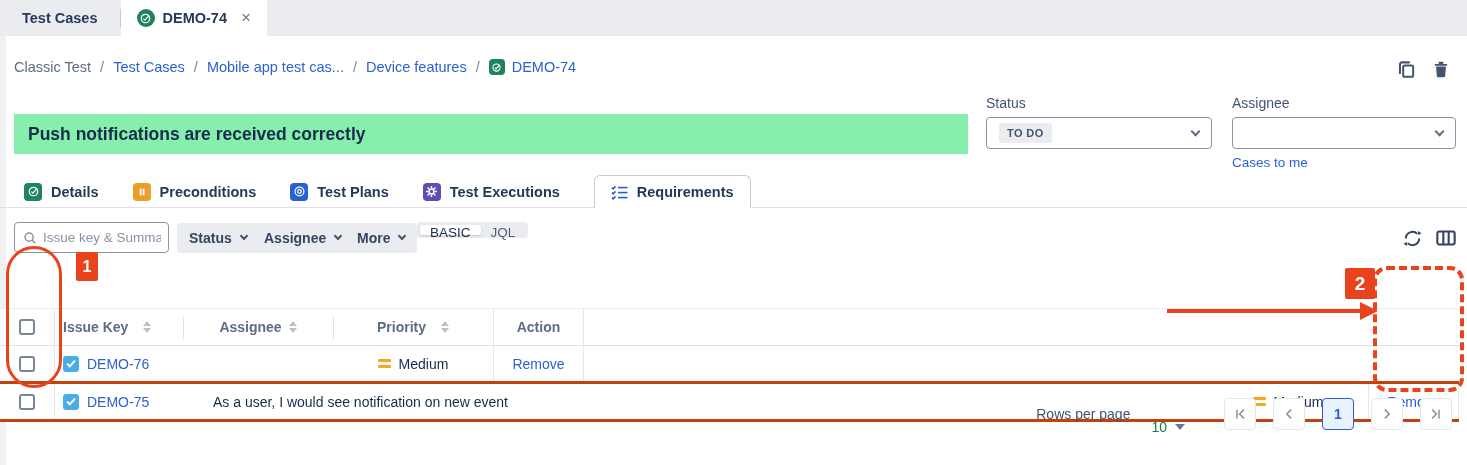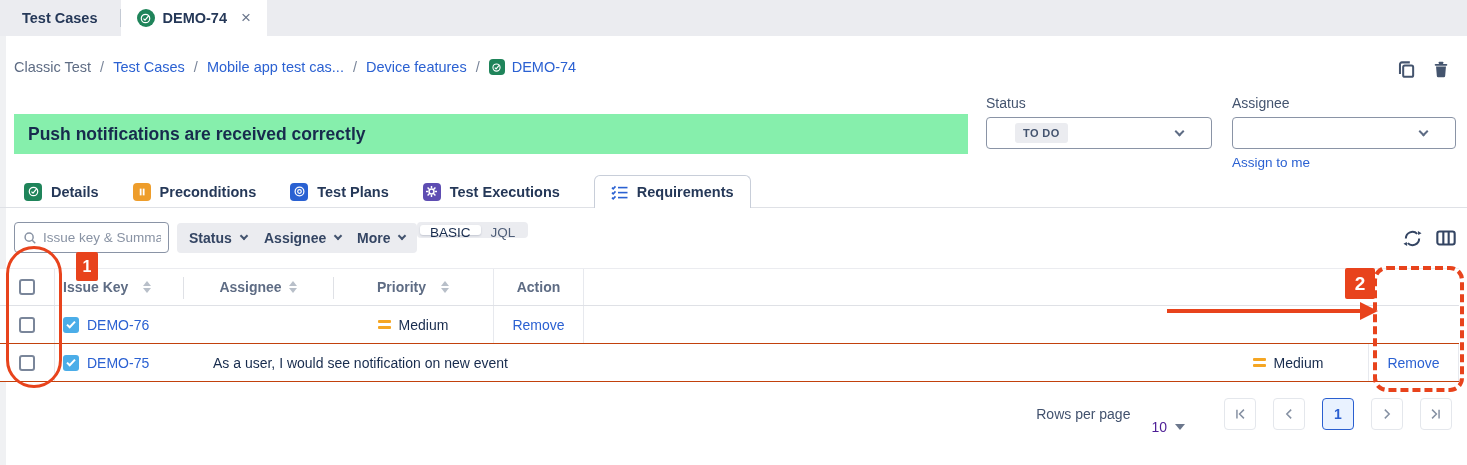--- a/index.html
+++ b/index.html
@@ -35,21 +35,21 @@
 
   .top-actions { position: absolute; top: 60px; right: 15px; display: flex; gap: 15px; }
   .top-actions .ticon { width: 20px; height: 20px; cursor: pointer; }
 
   
   .title-box { position: absolute; top: 114px; left: 14px; width: 954px; height: 40px; background: #86efac; display: flex; align-items: center; padding: 0 14px; }
   .title-box h1 { font-size: 17.5px; font-weight: 700; color: #172B4D; }
 
   
   .field-label { position: absolute; font-size: 14px; color: #44546F; }
-  .select { position: absolute; height: 32px; border: 1px solid #8A94A6; border-radius: 4px; background: #fff; display: flex; align-items: center; padding: 0 28px; cursor: pointer; }
+  .select { position: absolute; height: 32px; border: 1px solid #8A94A6; border-radius: 4px; background: #fff; display: flex; align-items: center; padding: 0 12px; cursor: pointer; }
   .select .spacer { flex: 1; }
   .lozenge { background: #EBECF0; color: #44546F; font-size: 11px; font-weight: 700; letter-spacing: .4px; padding: 4px 8px; border-radius: 3px; }
   .chev { width: 7px; height: 7px; border-right: 2px solid #5E6C84; border-bottom: 2px solid #5E6C84; transform: rotate(45deg); display: inline-block; margin-top: -4px; }
   .chev.white { border-color: #fff; }
   .linkish { color: #2B61D2; cursor: pointer; }
   .assign-link { position: absolute; top: 155px; left: 1232px; font-size: 13.5px; }
 
   
   .tabrule { position: absolute; top: 207px; left: 0; width: 1467px; height: 1px; background: #DFE1E6; z-index: 0; }
   .tabsbar { position: absolute; top: 175px; left: 24px; height: 33px; display: flex; align-items: center; gap: 34px; z-index: 1; }
@@ -66,22 +66,22 @@
   .seg { position: absolute; left: 403px; top: 0; height: 16px; background: #EBECF0; border-radius: 4px; padding: 3px; display: flex; align-items: stretch; }
   .seg .segbtn { border: none; border-radius: 3px; padding: 0 10px; font-size: 13.5px; color: #505F79; background: transparent; cursor: pointer; font-family: "Liberation Sans", sans-serif; }
   .seg .segbtn.on { background: #fff; color: #172B4D; box-shadow: 0 1px 2px rgba(9,30,66,.18); }
   .tool-icons { position: absolute; right: 0; top: 0; height: 32px; display: flex; align-items: center; gap: 14px; padding-right: 11px; }
   .iconbtn { width: 20px; height: 20px; cursor: pointer; display: flex; align-items: center; justify-content: center; }
   .add-btn { height: 31px; background: #2A5FD0; color: #fff; border: none; border-radius: 4px; font-size: 14px; font-weight: 700; display: flex; align-items: center; gap: 12px; padding: 0 16px; cursor: pointer; font-family: "Liberation Sans", sans-serif; }
   .add-btn .chev { width: 6px; height: 6px; }
 
   
   .reqtable { position: absolute; top: 268px; left: 0; width: 1459px; }
-  .trow { display: flex; align-items: stretch; height: 38px; border-bottom: 1px solid #c2410c; background: #fff; }
-  .trow.head { border-top: 1px solid #EBECF0; border-bottom: 1px solid #DFE1E6; }
+  .trow { display: flex; align-items: stretch; height: 38px; border-bottom: 3px solid #c2410c; background: #fff; }
+  .trow.head { border-top: 1px solid #EBECF0; border-bottom: 1px solid #DFE1E6; margin-top: 40px; }
   .cell { display: flex; align-items: center; font-size: 14px; color: #172B4D; position: relative; }
   .c-check { width: 55px; justify-content: center; border-right: 1px solid #E7E9EE; }
   .c-key { width: 128px; padding-left: 8px; gap: 8px; }
   .c-summary { flex: 1; padding-left: 30px; }
   .c-assignee { width: 150px; justify-content: center; }
   .c-priority { width: 160px; justify-content: center; gap: 8px; }
   .c-action { width: 91px; justify-content: center; border-left: 1px solid #E7E9EE; border-right: 1px solid #E7E9EE; }
   .head .cell { font-weight: 700; color: #5E6C84; font-size: 14px; }
   .vdiv { position: absolute; left: 0; top: 8px; width: 1px; height: 22px; background: #DFE1E6; }
   .cbx { width: 16px; height: 16px; border: 2px solid #7A869A; border-radius: 3px; background: #fff; cursor: pointer; }
@@ -91,21 +91,21 @@
   .sort .dn { border-top: 5px solid #B8BFC9; }
   .task-icon { width: 16px; height: 16px; border-radius: 3px; background: #4BADE8; display: inline-flex; align-items: center; justify-content: center; flex: 0 0 auto; }
   .issue-link { color: #2B61D2; font-size: 14px; cursor: pointer; }
   .prio-med { display: inline-flex; flex-direction: column; gap: 3px; }
   .prio-med i { display: block; width: 13px; height: 3px; border-radius: 1px; background: #F5A623; }
   .rowtxt { color: #172B4D; }
 
   
   .pager { position: absolute; top: 392px; right: 15px; display: flex; align-items: center; gap: 17px; }
   .pager .rpp { font-size: 14px; color: #42526E; margin-right: 4px; }
-  .rpp-select { display: flex; align-items: center; gap: 8px; margin-right: 22px; cursor: pointer; font-size: 14px; color: #4c1d95; margin-top: 27px; }
+  .rpp-select { display: flex; align-items: center; gap: 8px; margin-right: 22px; cursor: pointer; font-size: 14px; color: #15803d; margin-top: 27px; }
   .caret { width: 0; height: 0; border-left: 5px solid transparent; border-right: 5px solid transparent; border-top: 6px solid #6B778C; }
   .pgbtn { width: 32px; height: 32px; border: 1px solid #E4E7EC; border-radius: 4px; background: #fff; color: #8590A2; display: flex; align-items: center; justify-content: center; cursor: pointer; font-family: "Liberation Sans", sans-serif; font-size: 14px; }
   .pgbtn.cur { background: #E9F2FF; border-color: #2A5FD0; color: #2A5FD0; font-weight: 700; }
 
   
   .ann { position: absolute; pointer-events: none; z-index: 50; }
   #ann-oval { left: 6px; top: 246px; width: 56px; height: 142px; border: 3px solid #E8431C; border-radius: 28px; }
   .ann-badge { background: #E8431C; color: #fff; font-weight: 700; display: flex; align-items: center; justify-content: center; border-radius: 2px; }
   #ann-badge1 { left: 76px; top: 252px; width: 22px; height: 29px; font-size: 16px; }
   #ann-badge2 { left: 1345px; top: 268px; width: 30px; height: 31px; font-size: 19px; }
@@ -185,21 +185,21 @@
     <span class="spacer"></span>
     <span class="chev"></span>
   </div>
 
   <span class="field-label" style="top:95px;left:1232px;">Assignee</span>
   <div class="select" style="top:117px;left:1232px;width:224px;">
     <span></span>
     <span class="spacer"></span>
     <span class="chev"></span>
   </div>
-  <span class="assign-link linkish">Assign to me</span>
+  <span class="assign-link linkish">Cases to me</span>
 
   <div class="tabrule"></div>
   <div class="tabsbar">
     <div class="dtab">
       <span class="picon square">
         <svg width="13" height="13" viewBox="0 0 16 16">
             <circle cx="8" cy="8" r="5.2" stroke="#fff" stroke-width="1.5" fill="none"></circle>
             <path d="M5.5 8.2l1.9 1.9 4.4-5.3" stroke="#fff" stroke-width="1.5" fill="none"></path>
           </svg>
       </span>

